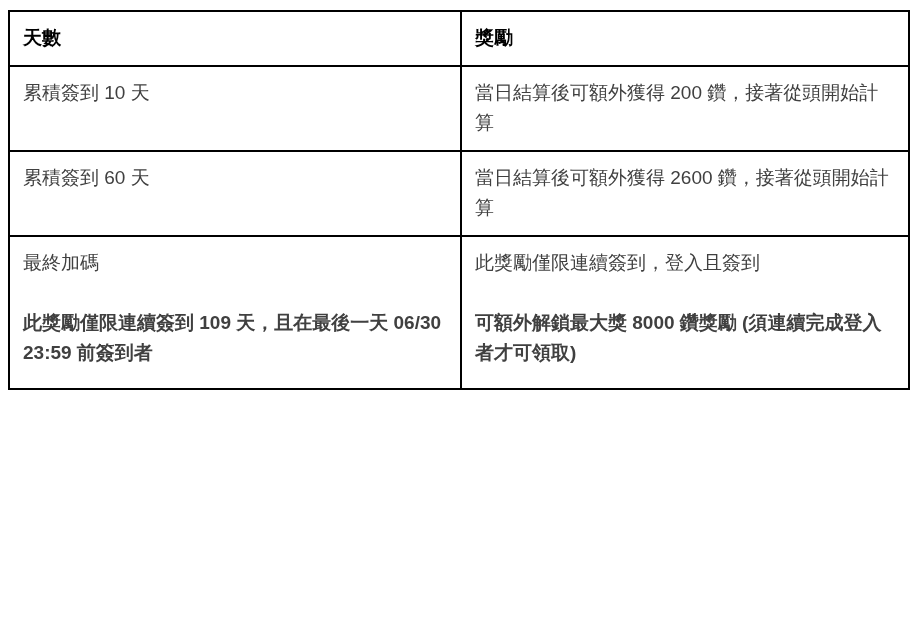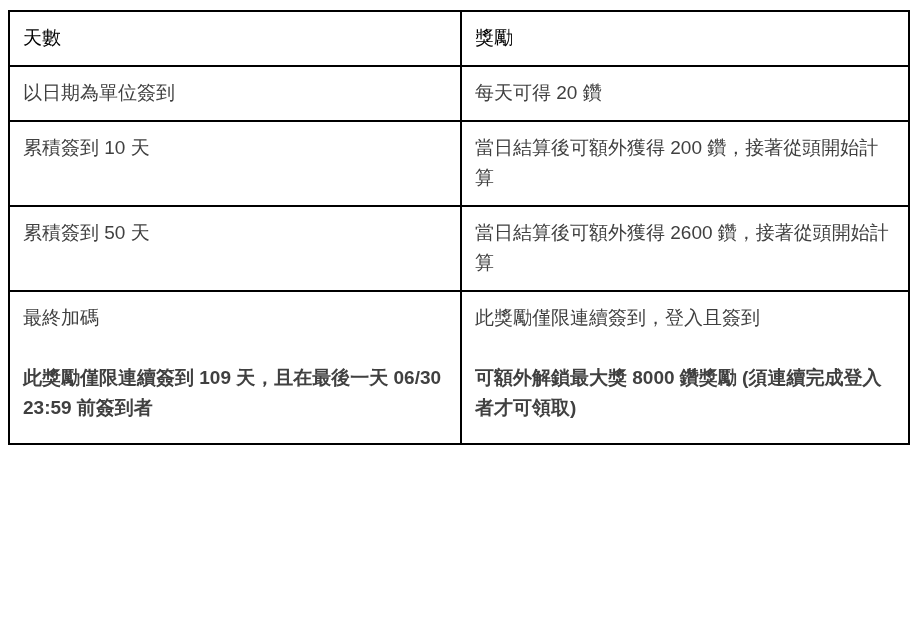--- a/index.html
+++ b/index.html
@@ -33,21 +33,21 @@
     border: 2px solid #000000;
     vertical-align: top;
     text-align: left;
     padding: 11px 16px 12px 13px;
     line-height: 30px;
     font-weight: normal;
     background: #ffffff;
     word-break: break-word;
   }
   table.rewards th {
-    font-weight: normal;
+    font-weight: bold;
     color: #000000;
   }
   tr.row-header { height: 53px; }
   tr.row-s     { height: 54px; }
   tr.row-m     { height: 85px; }
   tr.row-l     { height: 153px; }
   table.rewards p {
     margin: 0;
   }
   table.rewards p + p {
@@ -64,39 +64,31 @@
       <col class="col-days">
       <col class="col-reward">
     </colgroup>
     <thead>
       <tr class="row-header">
         <th>天數</th>
         <th>獎勵</th>
       </tr>
     </thead>
     <tbody>
-      <tr class="row-s">
-        <td>
-          <p>以日期為單位簽到</p>
-        </td>
-        <td>
-          <p>每天可得 20 鑽</p>
-        </td>
-      </tr>
       <tr class="row-m">
         <td>
           <p>累積簽到 10 天</p>
         </td>
         <td>
           <p>當日結算後可額外獲得 200 鑽，接著從頭開始計算</p>
         </td>
       </tr>
       <tr class="row-m">
         <td>
-          <p>累積簽到 50 天</p>
+          <p>累積簽到 60 天</p>
         </td>
         <td>
           <p>當日結算後可額外獲得 2600 鑽，接著從頭開始計算</p>
         </td>
       </tr>
       <tr class="row-l">
         <td>
           <p>最終加碼</p>
           <p>此獎勵僅限連續簽到 109 天，且在最後一天 06/30 23:59 前簽到者</p>
         </td>

